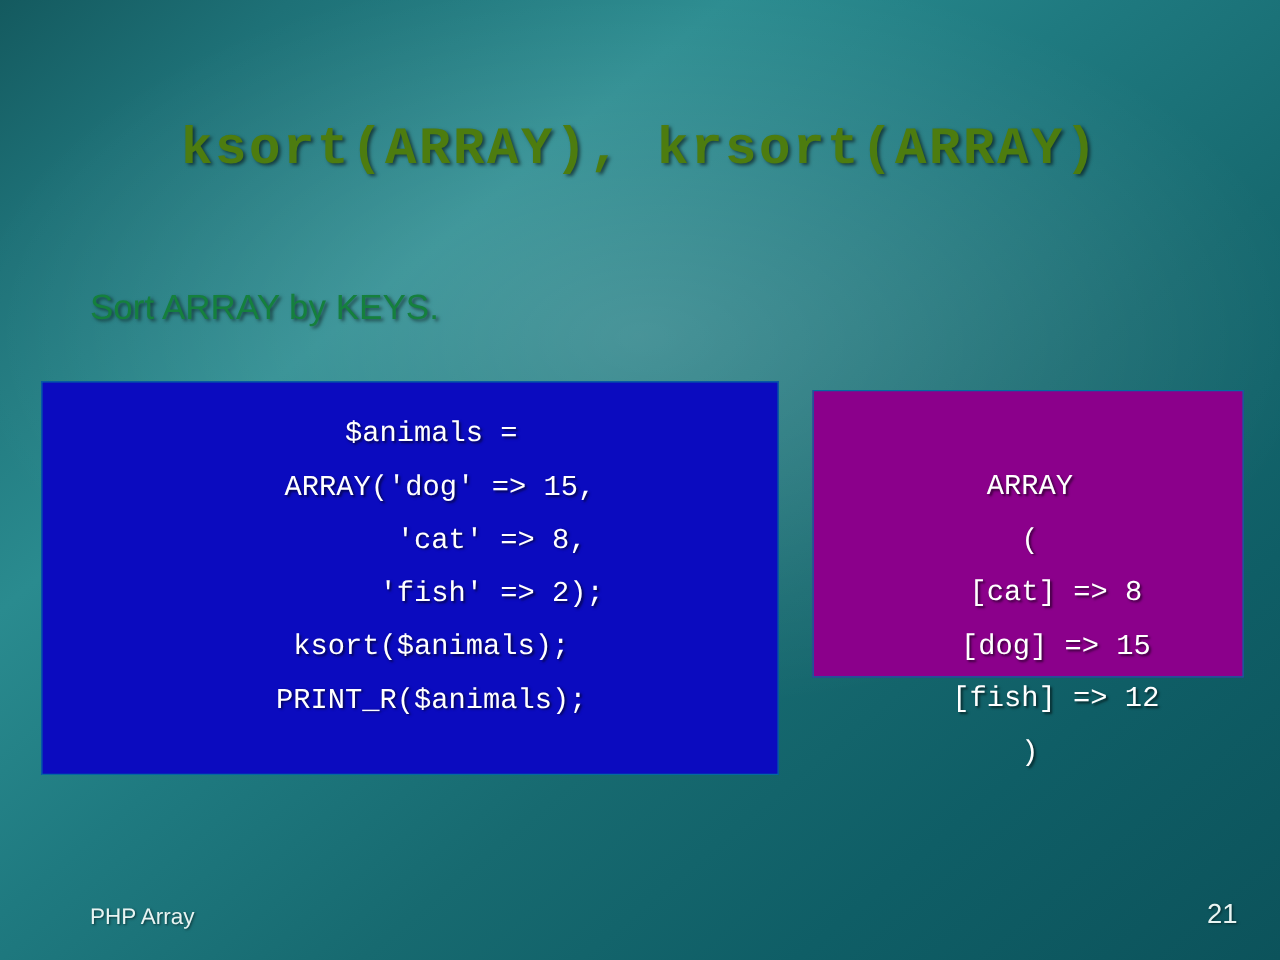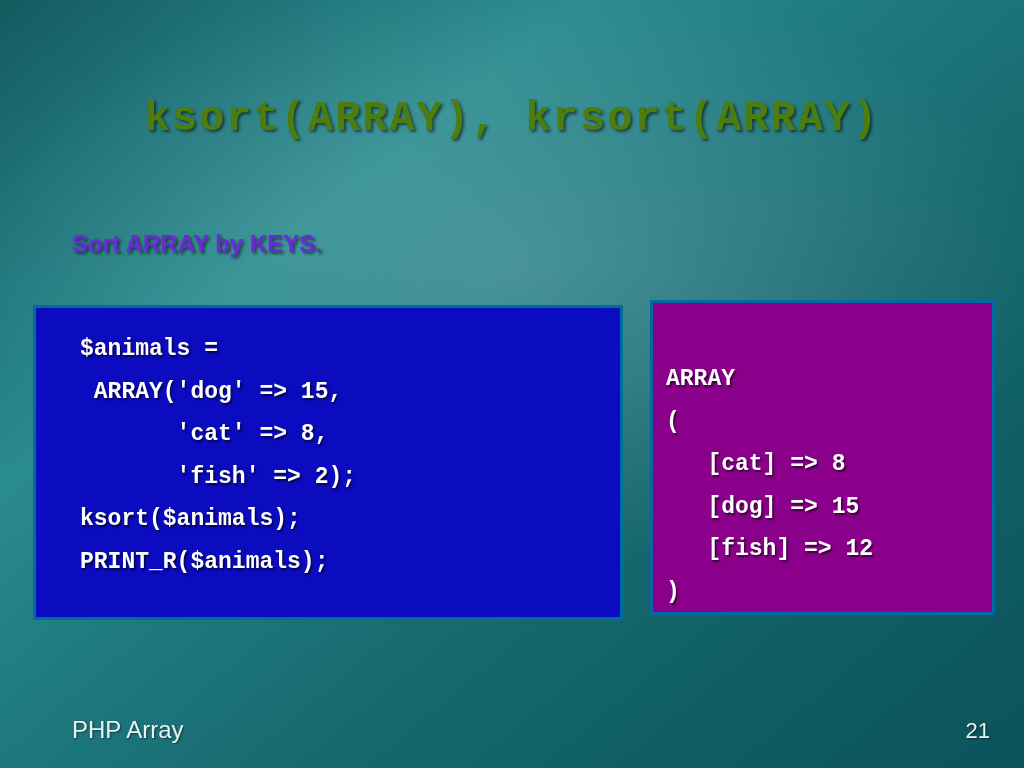--- a/index.html
+++ b/index.html
@@ -31,59 +31,60 @@
     font-weight: bold;
     color: #4d7c0f;
     letter-spacing: 2px;
     text-shadow: 2px 2px 3px rgba(0,0,0,0.55);
   }
 
   .subtitle {
     position: absolute;
     top: 230px;
     left: 72px;
-    font-size: 24px;
-    font-weight: bold;
-    color: #6d28d9;
+    font-size: 28px;
+    font-weight: normal;
+    color: #15803d;
     text-shadow: 2px 2px 3px rgba(0,0,0,0.55);
   }
 
   .code-box {
     position: absolute;
-    border: 3px solid #0369a1;
+    border: 1px solid #0369a1;
     font-family: "Courier New", monospace;
-    font-weight: bold;
+    font-weight: normal;
     color: #ffffff;
     font-size: 23px;
     line-height: 1.85;
     white-space: pre;
     text-shadow: 1.5px 1.5px 2px rgba(0,0,0,0.6);
+    text-align: center;
   }
   .code-left {
     top: 305px;
     left: 33px;
     width: 590px;
     height: 315px;
     background: #0b0bbf;
     padding: 20px 10px 20px 44px;
   }
   .code-right {
-    top: 300px;
+    top: 312px;
     left: 650px;
     width: 345px;
-    height: 315px;
+    height: 230px;
     background: #8b008b;
     padding: 55px 10px 20px 13px;
   }
 
   .footer-left {
     position: absolute;
     bottom: 24px;
     left: 72px;
-    font-size: 24px;
+    font-size: 18px;
     color: #e8f4f2;
     text-shadow: 1px 1px 2px rgba(0,0,0,0.5);
   }
   .footer-right {
     position: absolute;
     bottom: 24px;
     right: 34px;
     font-size: 22px;
     color: #e8f4f2;
     text-shadow: 1px 1px 2px rgba(0,0,0,0.5);

